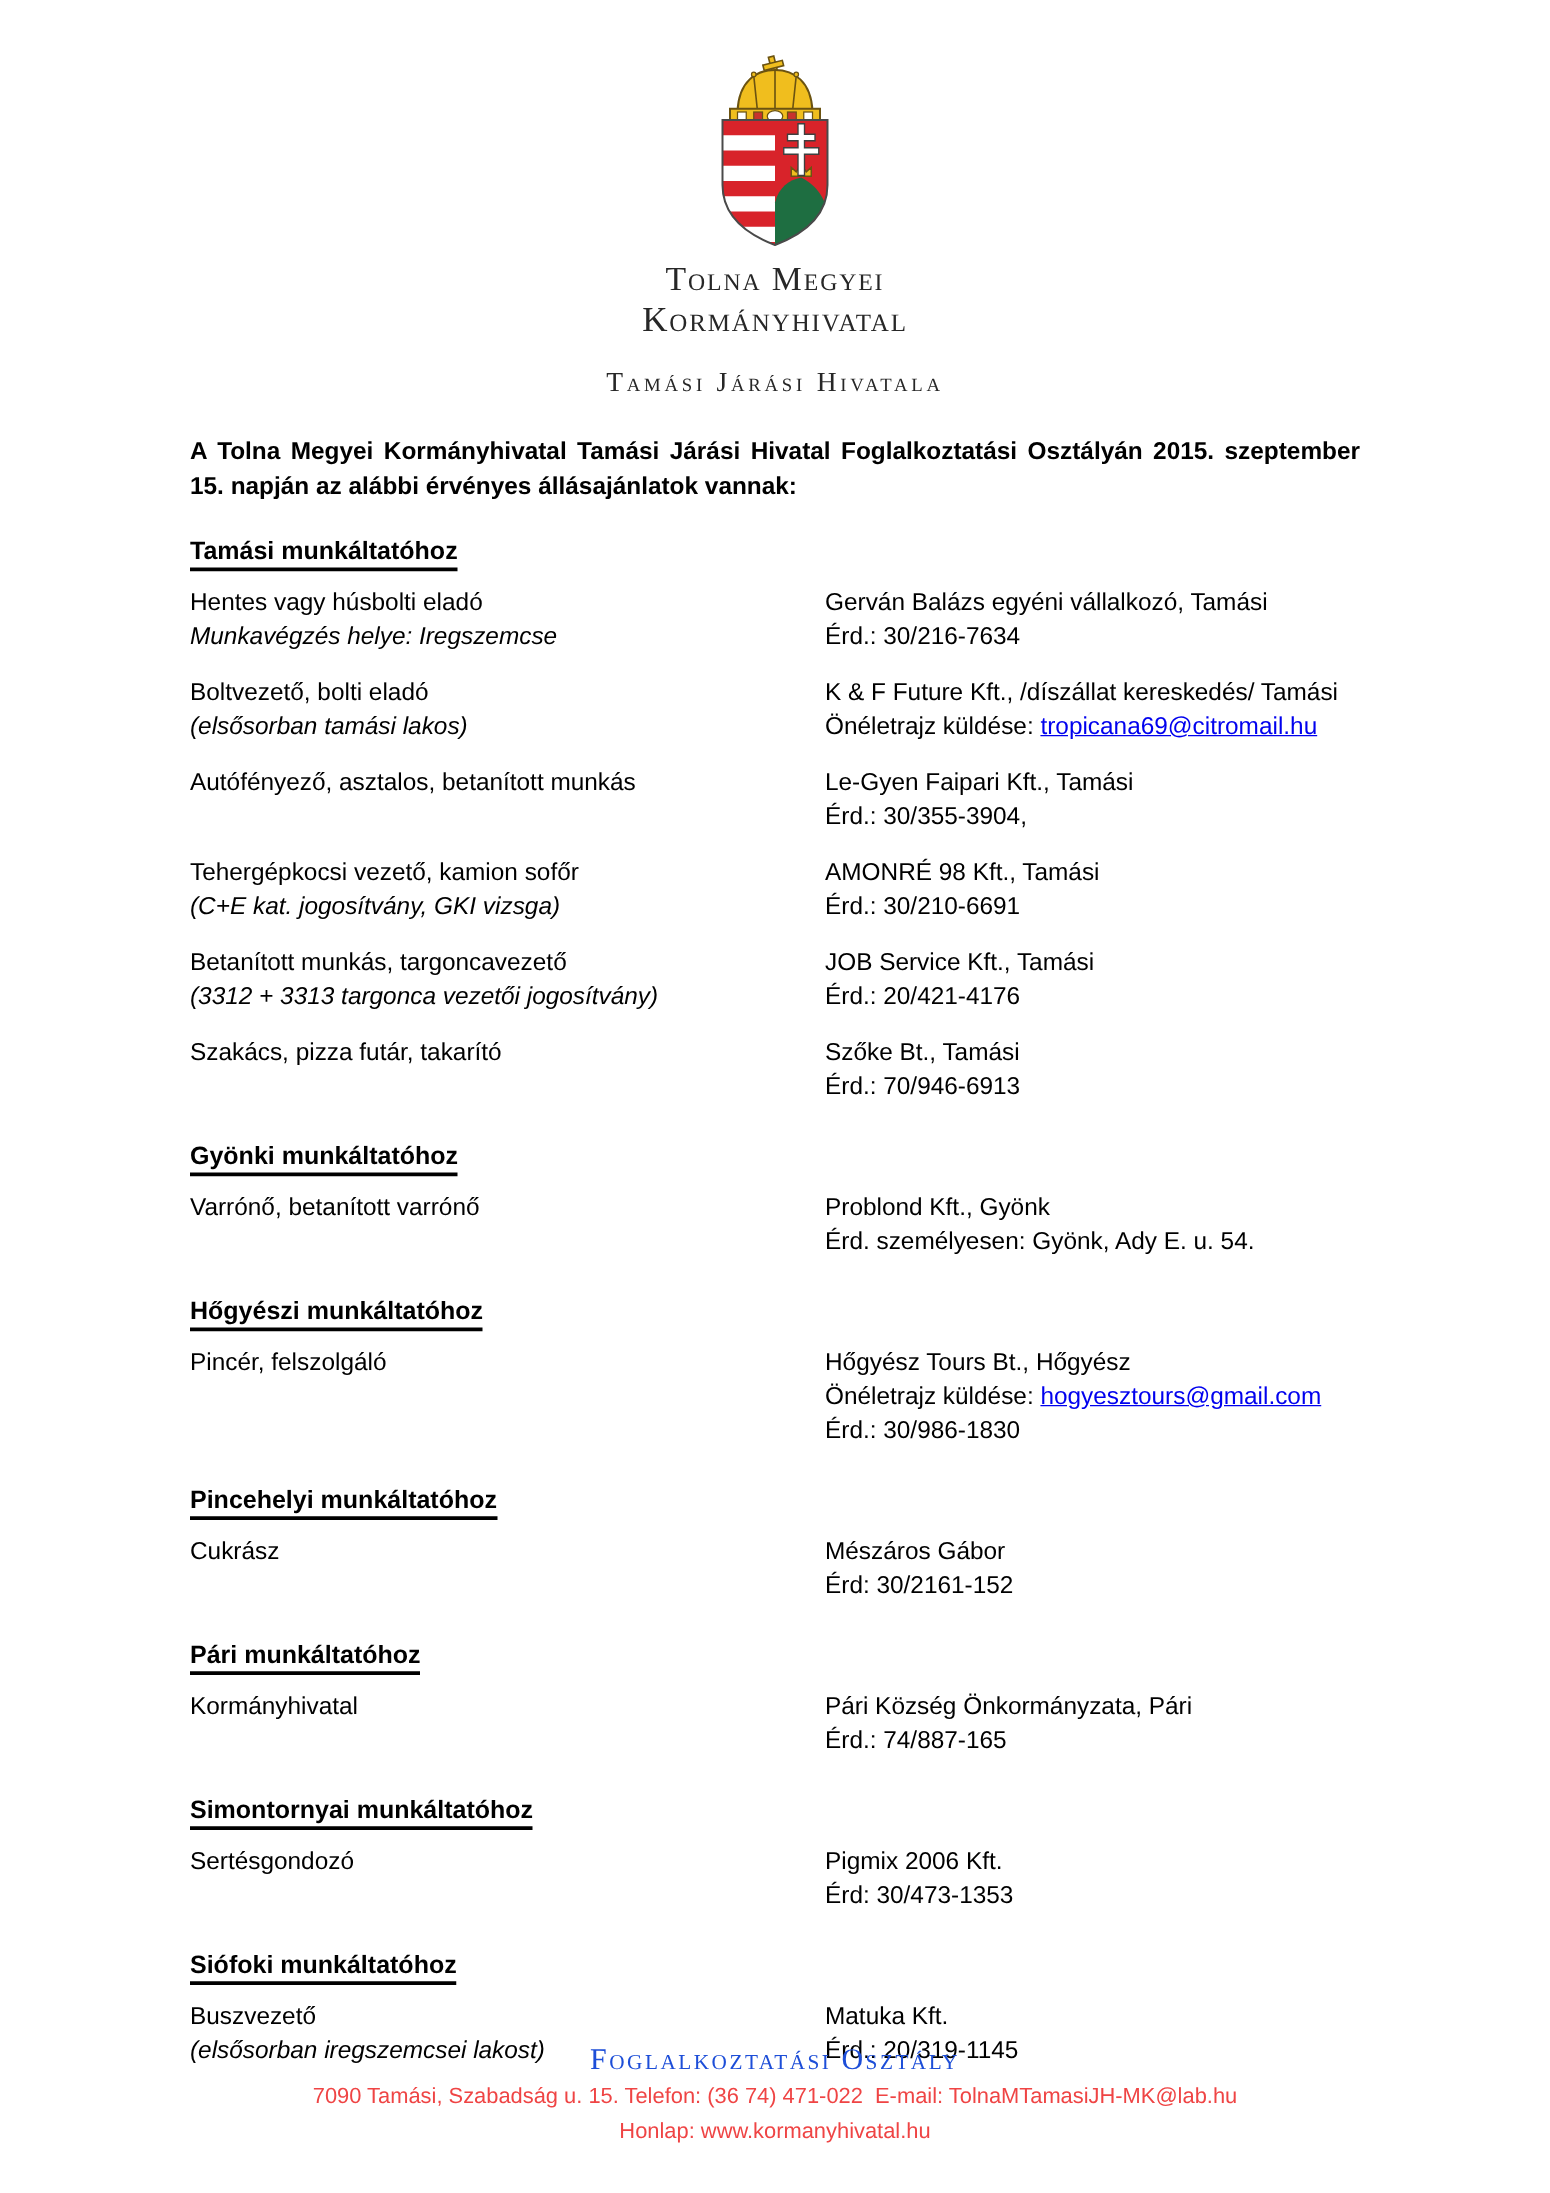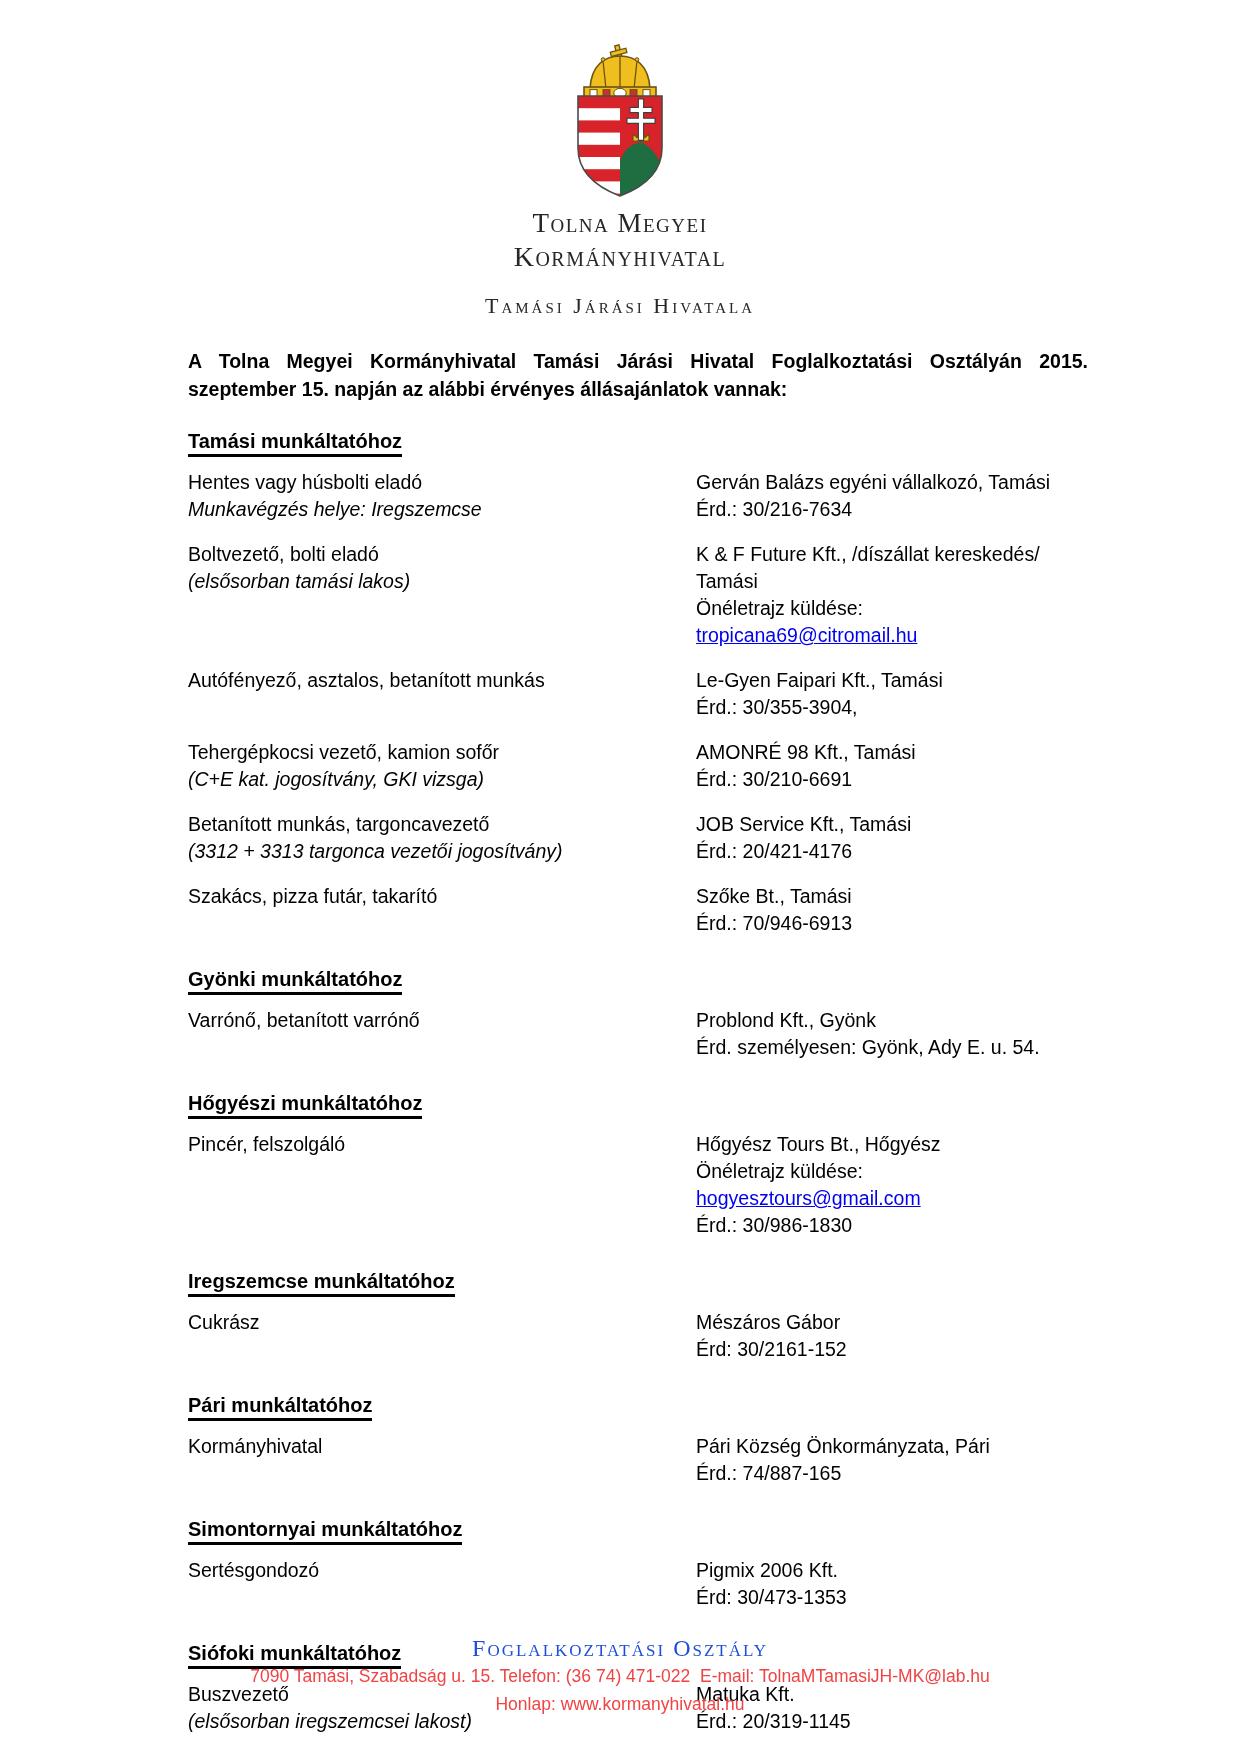--- a/index.html
+++ b/index.html
@@ -14,21 +14,21 @@
     border-radius:29px;
   }
   
   .letterhead{padding-top:44px;text-align:center;}
   .crest{display:block;margin:0 auto;}
   .org{margin-top:6px;color:#272727;}
   .org1{font-family:"Liberation Serif", serif;font-variant:small-caps;font-size:27px;letter-spacing:1.5px;line-height:31px;}
   .org2{font-family:"Liberation Serif", serif;font-variant:small-caps;font-size:28px;letter-spacing:1.5px;line-height:36px;}
   .org3{font-family:"Liberation Serif", serif;font-variant:small-caps;font-size:22px;letter-spacing:3px;line-height:27px;margin-top:17px;}
   
-  .content{padding:0 52px;margin-left:36px;}
+  .content{padding:0 52px;}
   .intro{
     margin:28px 0 14px 0;
     font-weight:bold;
     font-size:19.5px;line-height:28px;
     text-align:justify;
   }
   section{margin:0;}
   .sec-h{
     margin:0 0 12px 0;
     font-size:20px;font-weight:bold;line-height:24px;
@@ -199,21 +199,21 @@
         </div>
         <div class="col-r">
           <div>Hőgyész Tours Bt., Hőgyész</div>
           <div><span>Önéletrajz küldése: </span><a class="lnk">hogyesztours@gmail.com</a></div>
           <div>Érd.: 30/986-1830</div>
         </div>
       </div>
     </section>
 
     <section>
-      <h2 class="sec-h"><span class="u">Iregszemcse munkáltatóhoz</span></h2>
+      <h2 class="sec-h"><span class="u">Pincehelyi munkáltatóhoz</span></h2>
       <div class="row">
         <div class="col-l">
           <div>Cukrász</div>
         </div>
         <div class="col-r">
           <div>Mészáros Gábor</div>
           <div>Érd: 30/2161-152</div>
         </div>
       </div>
     </section>

